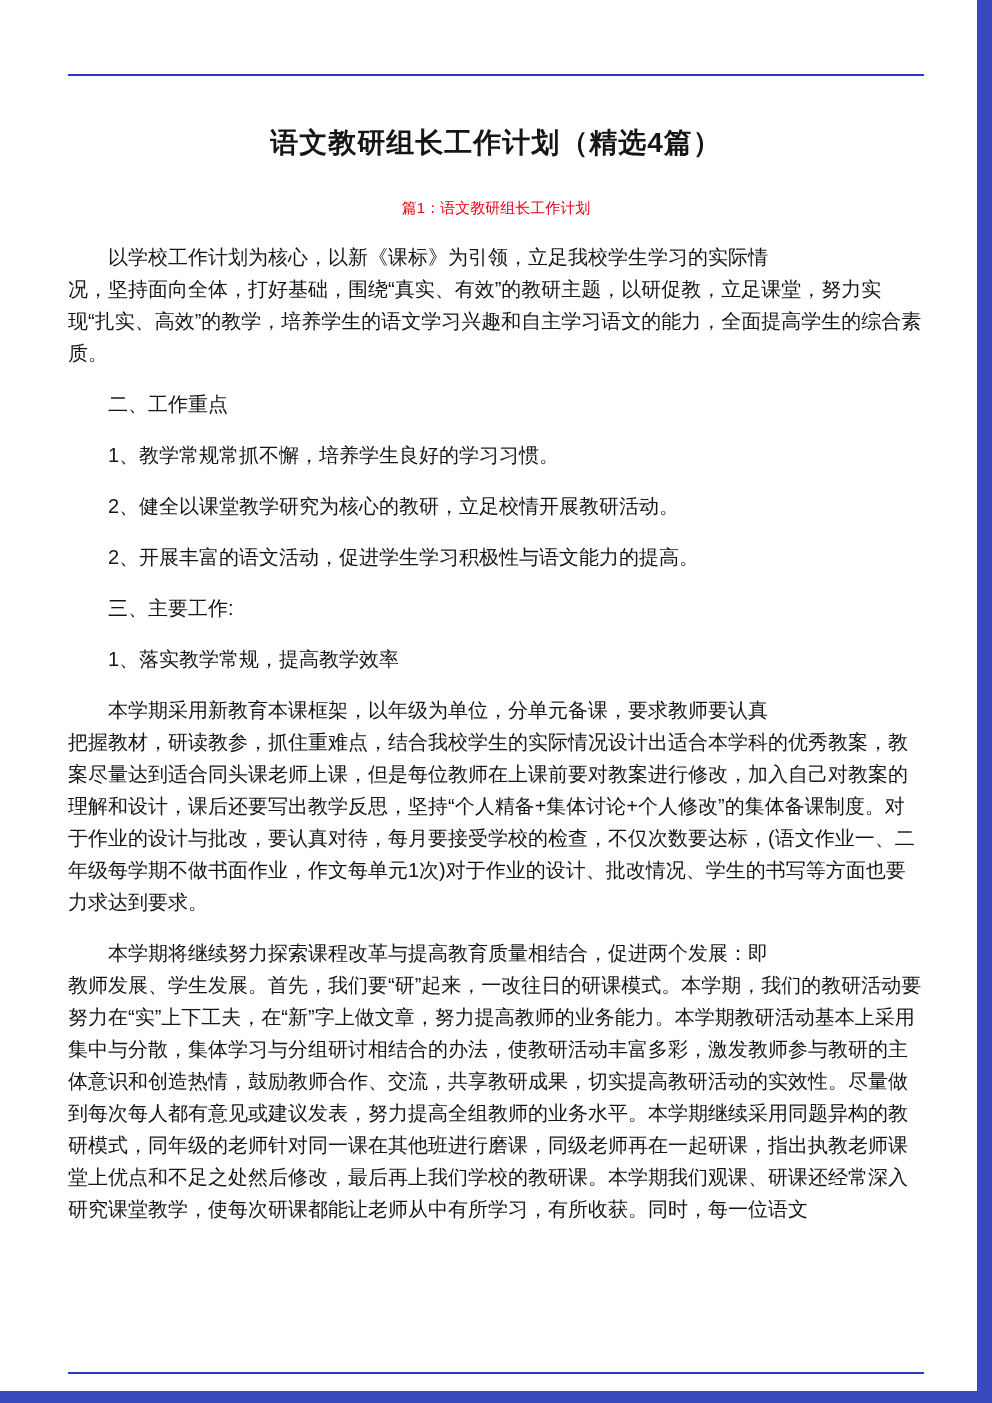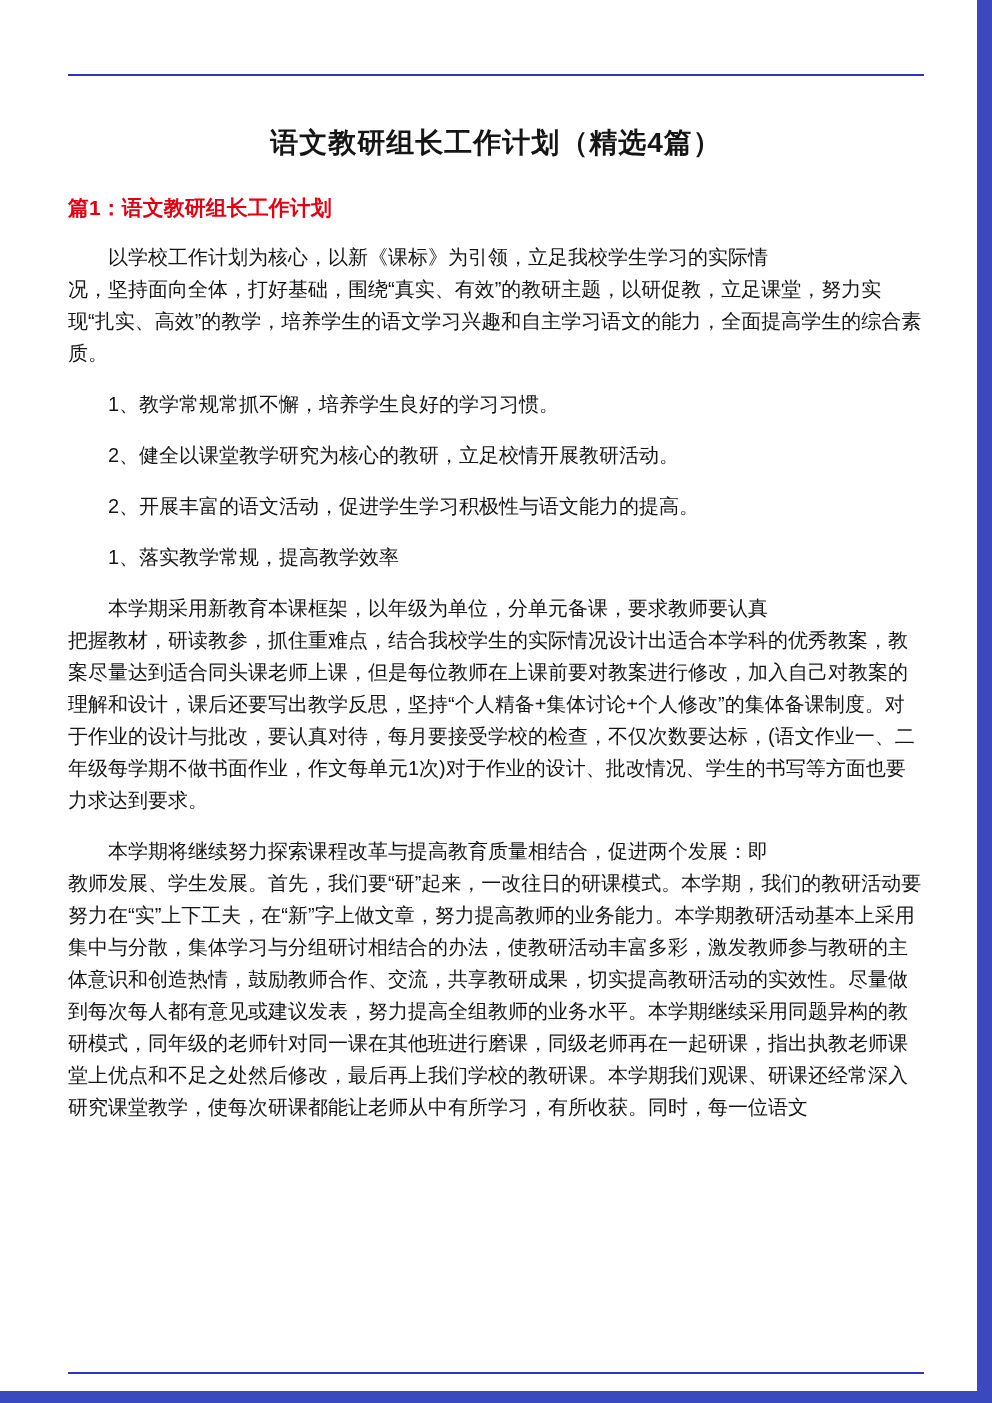--- a/index.html
+++ b/index.html
@@ -32,24 +32,25 @@
     margin: 50px 0 0 0;
     text-align: center;
     font-size: 28px;
     font-weight: bold;
     color: #151515;
     line-height: 34px;
     letter-spacing: 1px;
   }
   .section-heading {
     margin: 34px 0 0 0;
-    font-size: 21px;
-    font-weight: bold;
+    font-size: 15px;
+    font-weight: normal;
     color: #e60012;
     line-height: 28px;
+    text-align: center;
   }
   .content { margin-top: 18px; }
   .para {
     margin: 19px 0;
     font-size: 20px;
     line-height: 32px;
     color: #161616;
     text-indent: 2em;
     white-space: pre-wrap;
     word-break: break-all;
@@ -81,23 +82,25 @@
 
     <hr class="top-rule">
 
     <h1 class="doc-title">语文教研组长工作计划（精选4篇）</h1>
 
     <h2 class="section-heading">篇1：语文教研组长工作计划</h2>
 
     <div class="content">
       <p class="para">以学校工作计划为核心，以新《课标》为引领，立足我校学生学习的实际情
 况，坚持面向全体，打好基础，围绕“真实、有效”的教研主题，以研促教，立足课堂，努力实现“扎实、高效”的教学，培养学生的语文学习兴趣和自主学习语文的能力，全面提高学生的综合素质。</p>
+      <p class="para">二、工作重点</p>
       <p class="para">1、教学常规常抓不懈，培养学生良好的学习习惯。</p>
       <p class="para">2、健全以课堂教学研究为核心的教研，立足校情开展教研活动。</p>
       <p class="para">2、开展丰富的语文活动，促进学生学习积极性与语文能力的提高。</p>
+      <p class="para">三、主要工作:</p>
       <p class="para">1、落实教学常规，提高教学效率</p>
       <p class="para">本学期采用新教育本课框架，以年级为单位，分单元备课，要求教师要认真
 把握教材，研读教参，抓住重难点，结合我校学生的实际情况设计出适合本学科的优秀教案，教案尽量达到适合同头课老师上课，但是每位教师在上课前要对教案进行修改，加入自己对教案的理解和设计，课后还要写出教学反思，坚持“个人精备+集体讨论+个人修改”的集体备课制度。对于作业的设计与批改，要认真对待，每月要接受学校的检查，不仅次数要达标，(语文作业一、二年级每学期不做书面作业，作文每单元1次)对于作业的设计、批改情况、学生的书写等方面也要力求达到要求。</p>
       <p class="para">本学期将继续努力探索课程改革与提高教育质量相结合，促进两个发展：即
 教师发展、学生发展。首先，我们要“研”起来，一改往日的研课模式。本学期，我们的教研活动要努力在“实”上下工夫，在“新”字上做文章，努力提高教师的业务能力。本学期教研活动基本上采用集中与分散，集体学习与分组研讨相结合的办法，使教研活动丰富多彩，激发教师参与教研的主体意识和创造热情，鼓励教师合作、交流，共享教研成果，切实提高教研活动的实效性。尽量做到每次每人都有意见或建议发表，努力提高全组教师的业务水平。本学期继续采用同题异构的教研模式，同年级的老师针对同一课在其他班进行磨课，同级老师再在一起研课，指出执教老师课堂上优点和不足之处然后修改，最后再上我们学校的教研课。本学期我们观课、研课还经常深入研究课堂教学，使每次研课都能让老师从中有所学习，有所收获。同时，每一位语文</p>
     </div>
 
   </div>
 
   <div class="footer">

